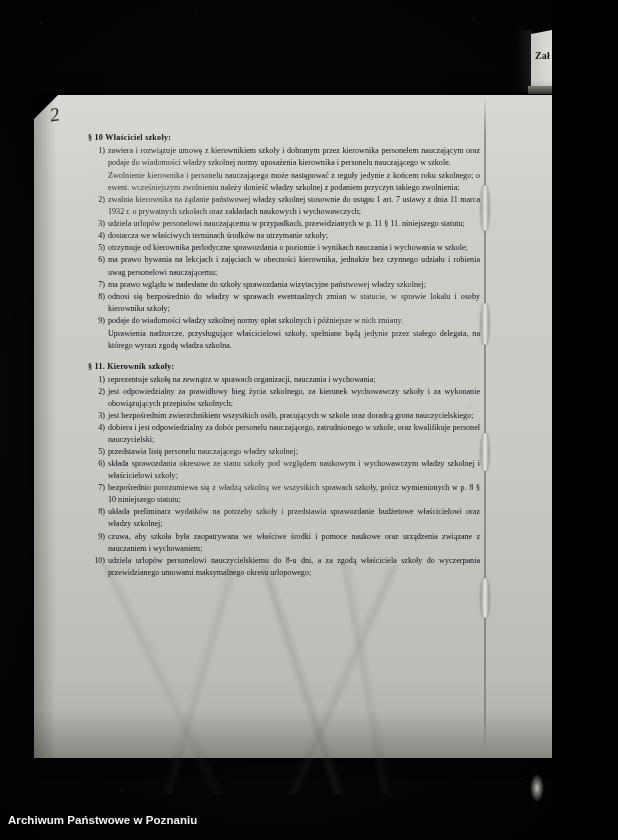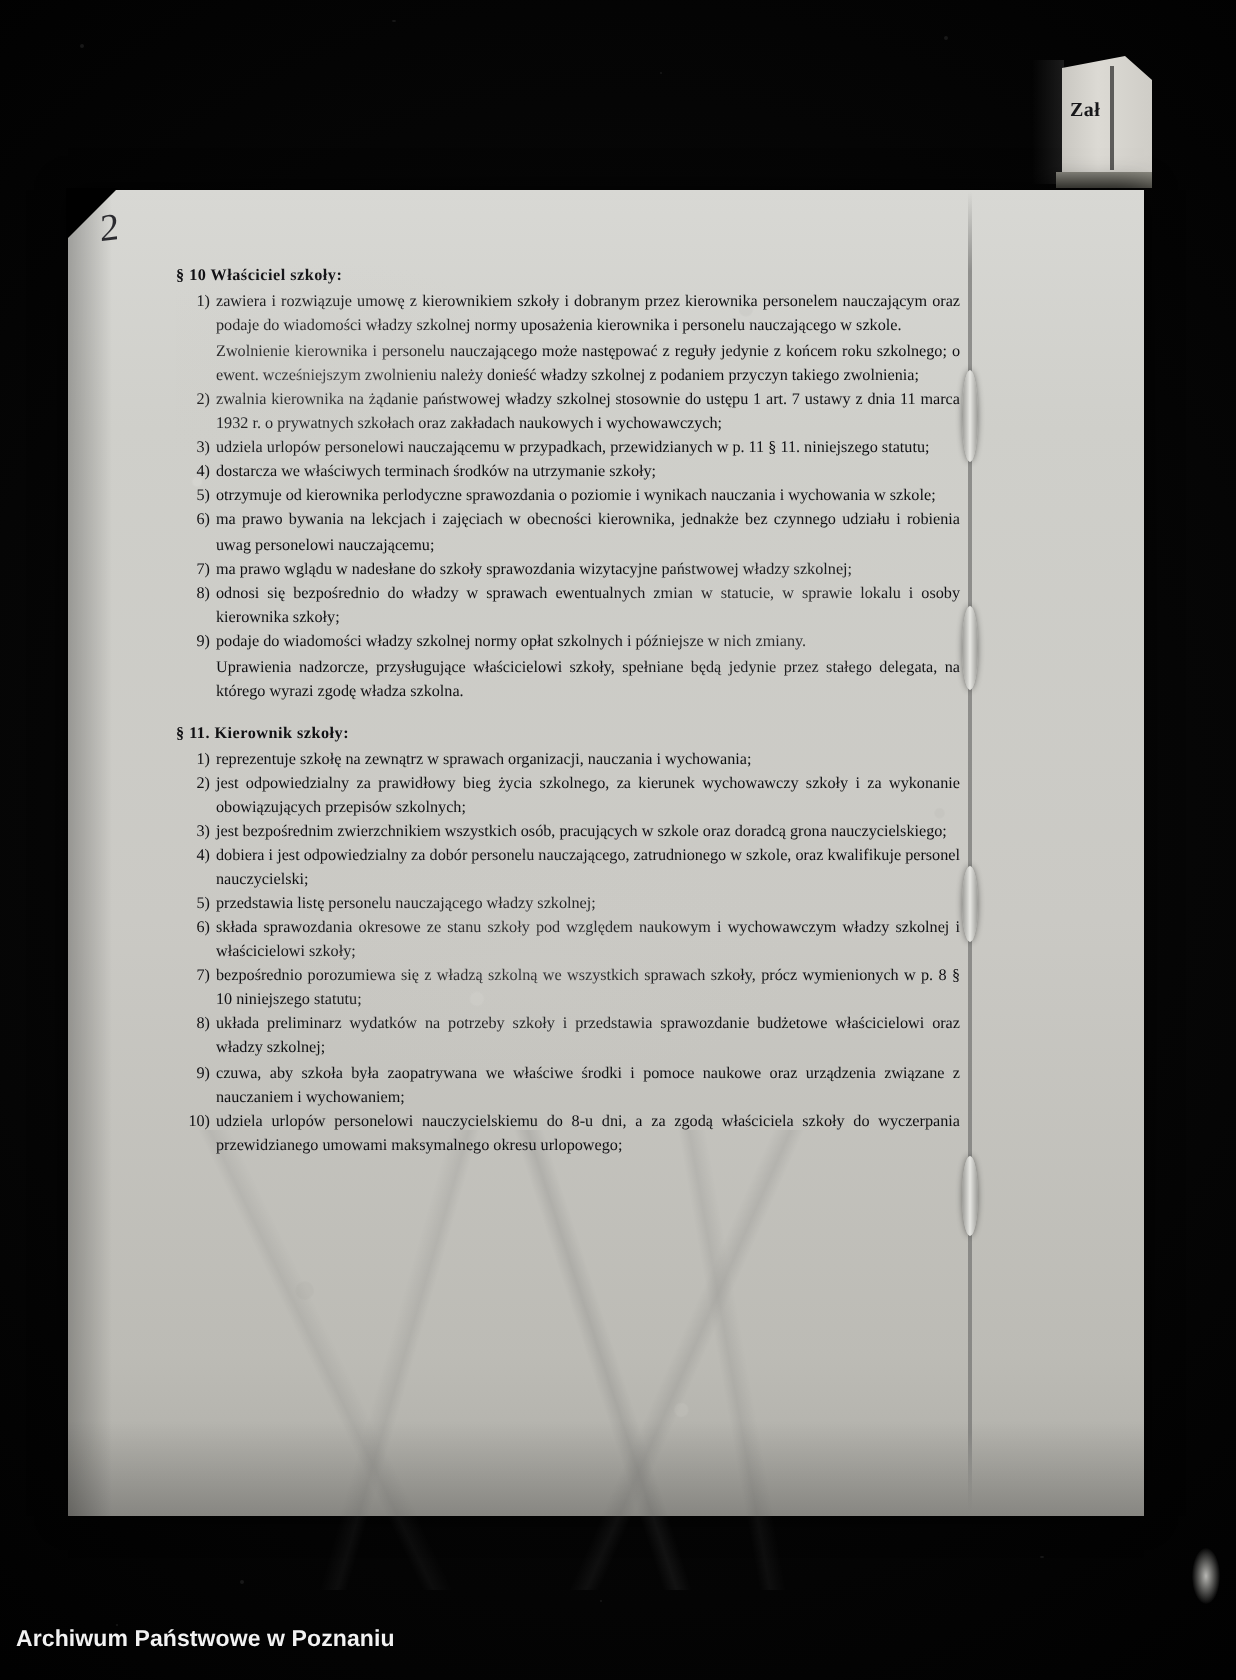--- a/index.html
+++ b/index.html
@@ -2,21 +2,21 @@
 <html><head>
 <meta charset="utf-8">
 <style>
   html, body {
     margin: 0;
     padding: 0;
     background: #000;
   }
   #viewer {
     position: relative;
-    width: 618px;
+    width: 552px;
     height: 840px;
     background: #a16207;
     overflow: hidden;
     font-family: "Liberation Serif", serif;
   }
 
   
   .backdrop {
     position: absolute;
     inset: 0;

